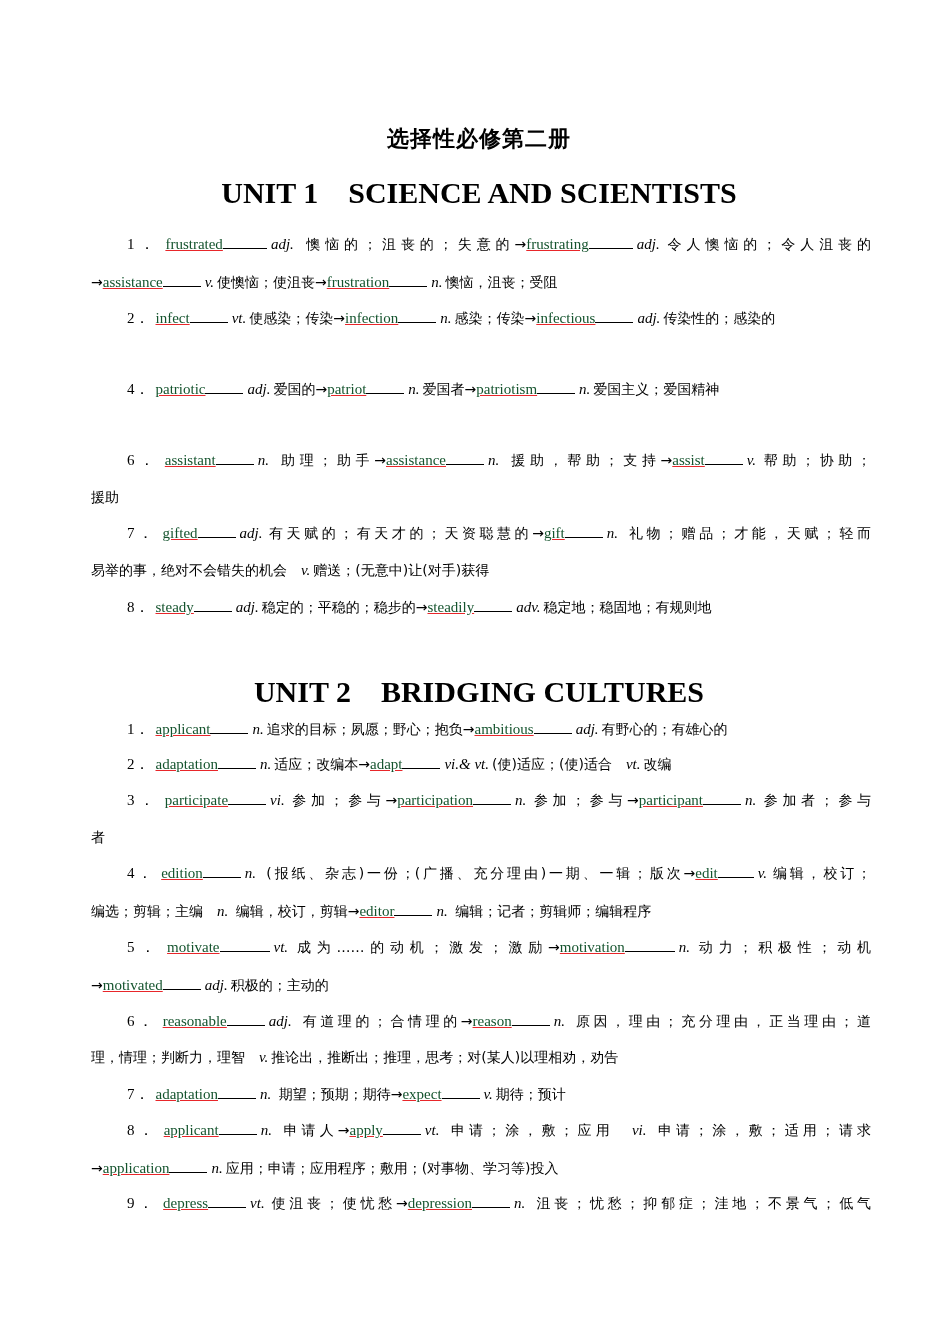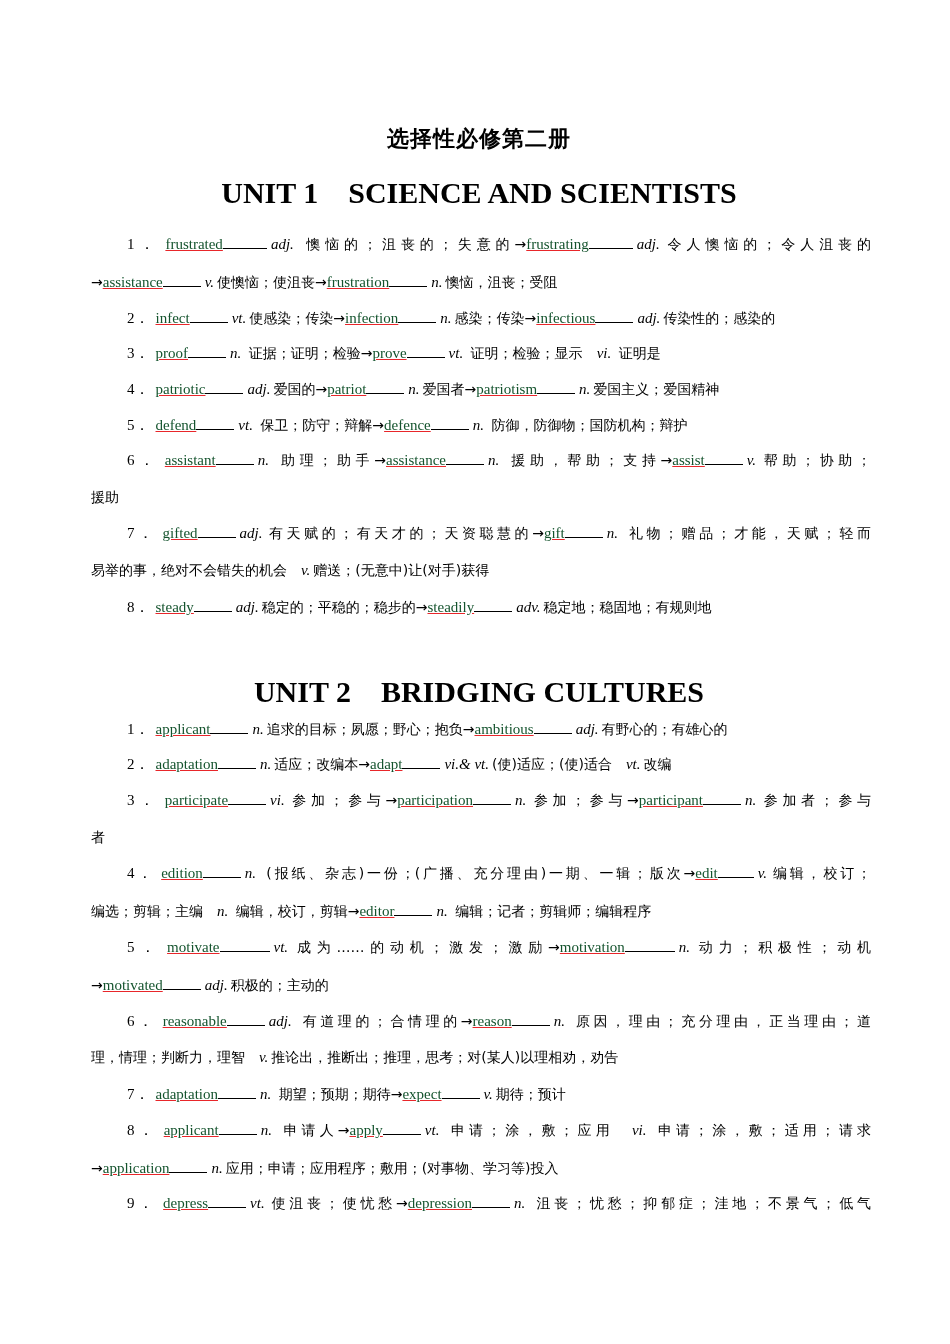--- a/index.html
+++ b/index.html
@@ -51,31 +51,25 @@
     <span class="num">1．</span><span class="ans">frustrated</span><span class="blank" style="width:44px"></span><span class="pos">adj.</span><span class="zh"> 懊恼的；沮丧的；失意的→</span><span class="ans">frustrating</span><span class="blank" style="width:44px"></span><span class="pos">adj.</span><span class="zh">令人懊恼的；令人沮丧的</span>
   </div>
   <div class="line" style="top:271px">
     <span class="zh">→</span><span class="ans">assistance</span><span class="blank" style="width:38px"></span><span class="pos">v.</span><span class="zh">使懊恼；使沮丧→</span><span class="ans">frustration</span><span class="blank" style="width:38px"></span><span class="pos">n.</span><span class="zh">懊恼，沮丧；受阻</span>
   </div>
 
   <div class="line indent" style="top:307px">
     <span class="num">2．</span><span class="ans">infect</span><span class="blank" style="width:38px"></span><span class="pos">vt.</span><span class="zh">使感染；传染→</span><span class="ans">infection</span><span class="blank" style="width:38px"></span><span class="pos">n.</span><span class="zh">感染；传染→</span><span class="ans">infectious</span><span class="blank" style="width:38px"></span><span class="pos">adj.</span><span class="zh">传染性的；感染的</span>
   </div>
 
-  <div class="line indent" style="top:342px">
-    <span class="num">3．</span><span class="ans">proof</span><span class="blank" style="width:38px"></span><span class="pos">n.</span><span class="zh"> 证据；证明；检验→</span><span class="ans">prove</span><span class="blank" style="width:38px"></span><span class="pos">vt.</span><span class="zh"> 证明；检验；显示　</span><span class="pos">vi.</span><span class="zh"> 证明是</span>
-  </div>
 
   <div class="line indent" style="top:378px">
     <span class="num">4．</span><span class="ans">patriotic</span><span class="blank" style="width:38px"></span><span class="pos">adj.</span><span class="zh">爱国的→</span><span class="ans">patriot</span><span class="blank" style="width:38px"></span><span class="pos">n.</span><span class="zh">爱国者→</span><span class="ans">patriotism</span><span class="blank" style="width:38px"></span><span class="pos">n.</span><span class="zh">爱国主义；爱国精神</span>
   </div>
 
-  <div class="line indent" style="top:414px">
-    <span class="num">5．</span><span class="ans">defend</span><span class="blank" style="width:38px"></span><span class="pos">vt.</span><span class="zh"> 保卫；防守；辩解→</span><span class="ans">defence</span><span class="blank" style="width:38px"></span><span class="pos">n.</span><span class="zh"> 防御，防御物；国防机构；辩护</span>
-  </div>
 
   <div class="line indent justify" style="top:449px">
     <span class="num">6．</span><span class="ans">assistant</span><span class="blank" style="width:38px"></span><span class="pos">n.</span><span class="zh"> 助理；助手→</span><span class="ans">assistance</span><span class="blank" style="width:38px"></span><span class="pos">n.</span><span class="zh"> 援助，帮助；支持→</span><span class="ans">assist</span><span class="blank" style="width:38px"></span><span class="pos">v.</span><span class="zh">帮助；协助；</span>
   </div>
   <div class="line" style="top:487px">
     <span class="zh">援助</span>
   </div>
 
   <div class="line indent justify" style="top:522px">
     <span class="num">7．</span><span class="ans">gifted</span><span class="blank" style="width:38px"></span><span class="pos">adj.</span><span class="zh">有天赋的；有天才的；天资聪慧的→</span><span class="ans">gift</span><span class="blank" style="width:38px"></span><span class="pos">n.</span><span class="zh"> 礼物；赠品；才能，天赋；轻而</span>

